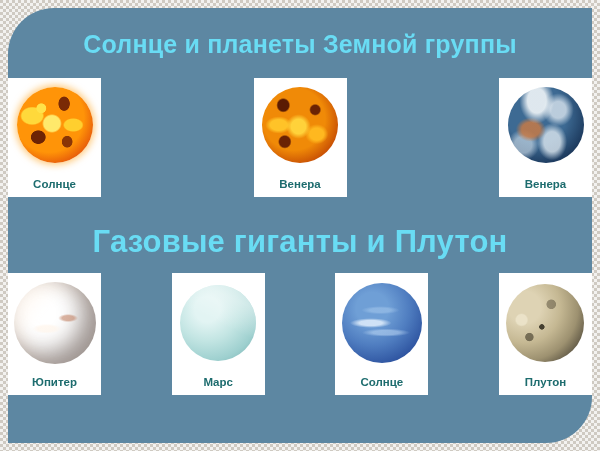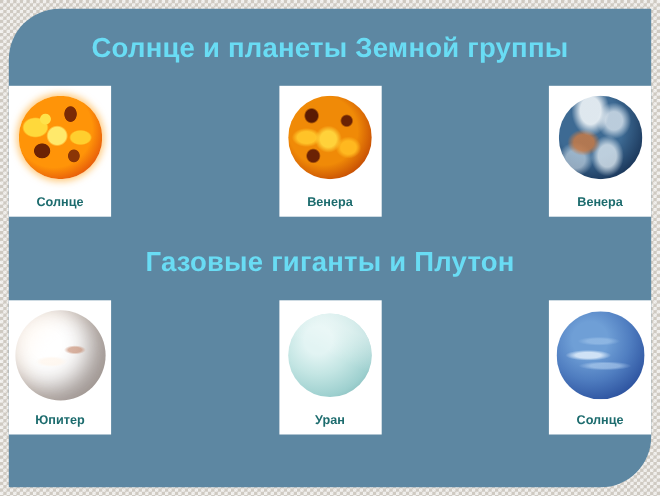--- a/index.html
+++ b/index.html
@@ -34,21 +34,21 @@
     position: absolute;
     left: 0;
     width: 584px;
     text-align: center;
     color: #69dcf4;
     font-weight: bold;
     letter-spacing: .2px;
     white-space: nowrap;
   }
   #title-1 { top: 22px; font-size: 25px; }
-  #title-2 { top: 216px; font-size: 25px; }
+  #title-2 { top: 216px; font-size: 31px; }
 
   .card-row {
     position: absolute;
     left: 0;
     width: 584px;
     display: flex;
     justify-content: space-between;
     gap: 16px;
     border-radius: 15px;
   }
@@ -307,26 +307,32 @@
         <div class="orb orb-jup"></div>
       </div>
       <div class="card-label">Юпитер</div>
     </div>
 
 
     <div class="card">
       <div class="orb-wrap">
         <div class="orb orb-ura"></div>
       </div>
-      <div class="card-label">Уран</div>
+      <div class="card-label">Марс</div>
     </div>
 
     <div class="card">
       <div class="orb-wrap">
         <div class="orb orb-nep"></div>
       </div>
       <div class="card-label">Солнце</div>
     </div>
 
+    <div class="card">
+      <div class="orb-wrap">
+        <div class="orb orb-plu"></div>
+      </div>
+      <div class="card-label">Плутон</div>
+    </div>
 
   </div>
 
 </div>
 
 </body></html>

